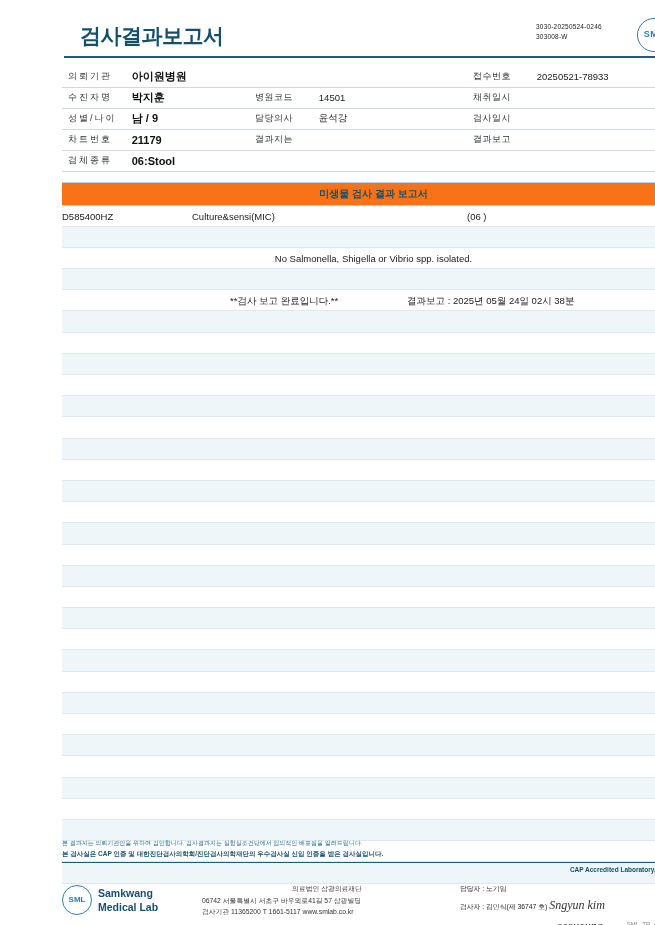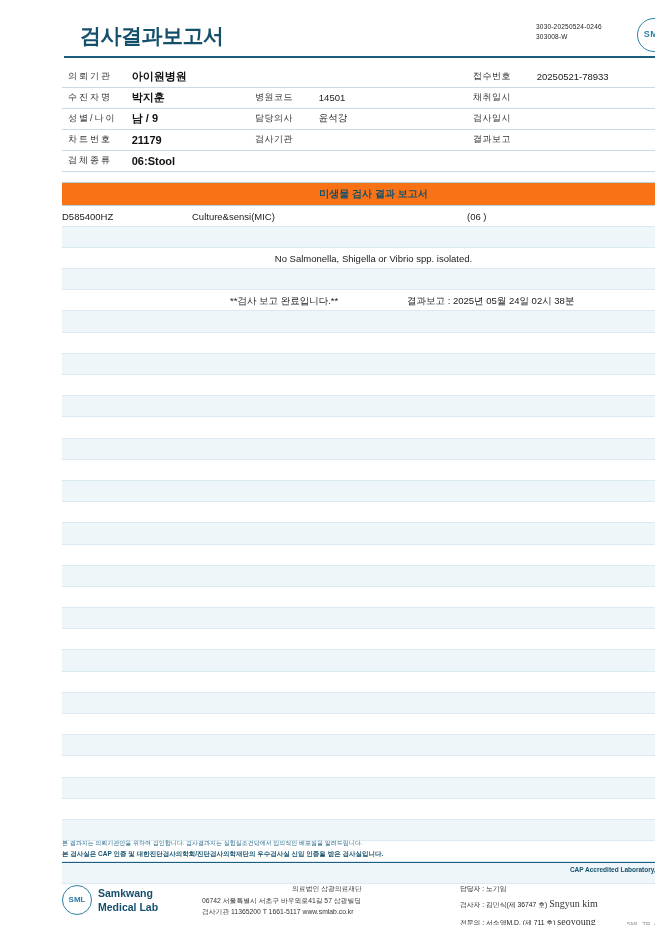--- a/index.html
+++ b/index.html
@@ -215,22 +215,23 @@
     position: absolute;
     right: 0;
     top: 2px;
     font-size: 6.8px;
     color: #222;
     line-height: 1.75;
     width: 225px;
   }
   .foot-sign .sig {
     font-family: "Liberation Serif", serif;
+    font-style: italic;
     color: #333;
-    font-size: 10px;
+    font-size: 12px;
   }
   .cap-line {
     position: absolute;
     right: 0;
     font-size: 6.5px;
     color: #14506b;
     font-weight: bold;
     bottom: 0;
   }
   .cap-holder {
@@ -286,21 +287,21 @@
         <td class="lbl">성별/나이</td>
         <td class="val-strong">남 / 9</td>
         <td class="lbl2">담당의사</td>
         <td class="val val-wide">윤석강</td>
         <td class="lbl2">검사일시</td>
         <td class="val val-wide"></td>
       </tr>
       <tr>
         <td class="lbl">차트번호</td>
         <td class="val-strong">21179</td>
-        <td class="lbl2">검사기관</td>
+        <td class="lbl2">결과지는</td>
         <td class="val val-wide"></td>
         <td class="lbl2">결과보고</td>
         <td class="val val-wide"></td>
       </tr>
       <tr>
         <td class="lbl">검체종류</td>
         <td class="val-strong">06:Stool</td>
         <td class="lbl2"></td>
         <td class="val val-wide"></td>
         <td class="lbl2"></td>

